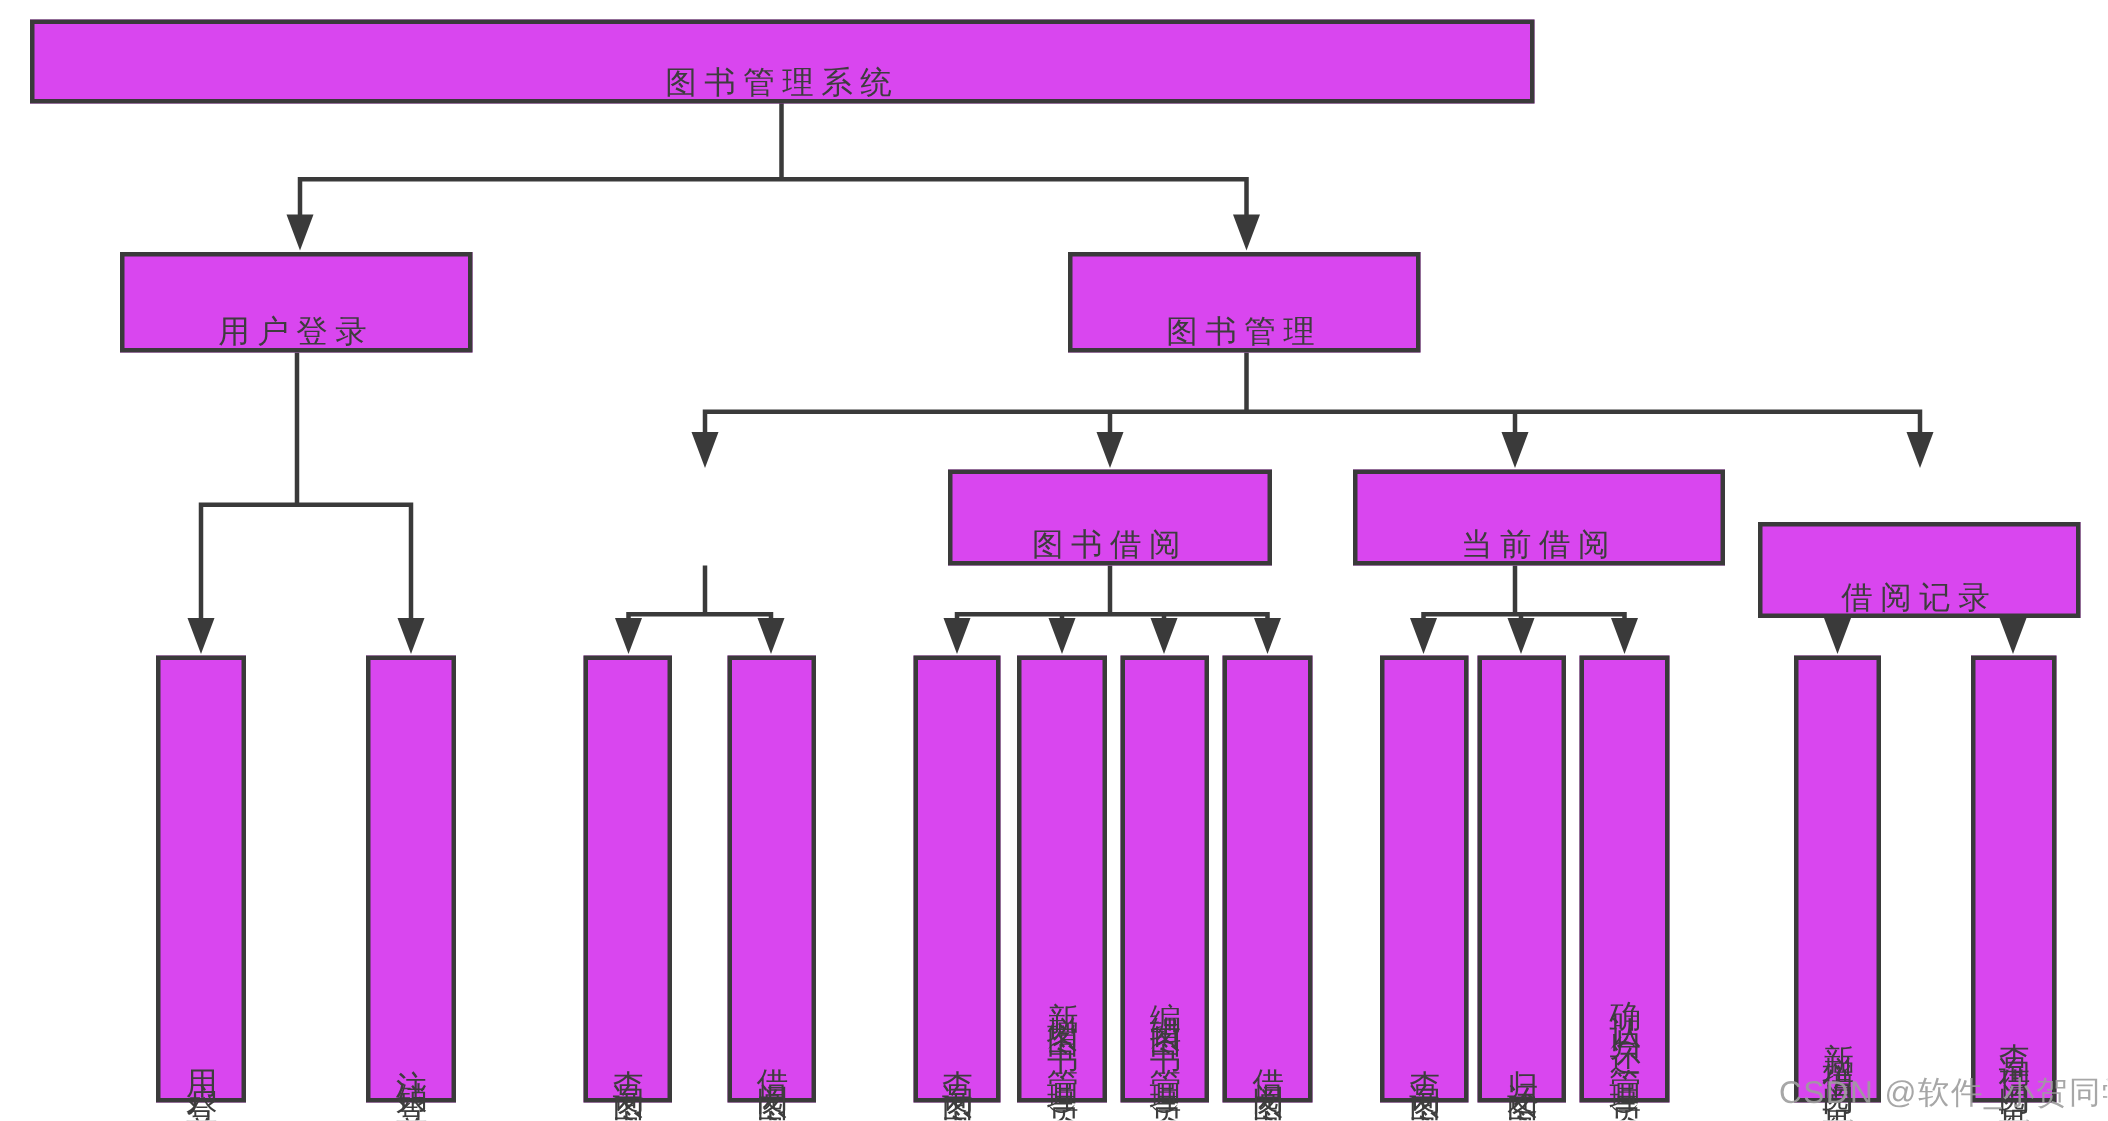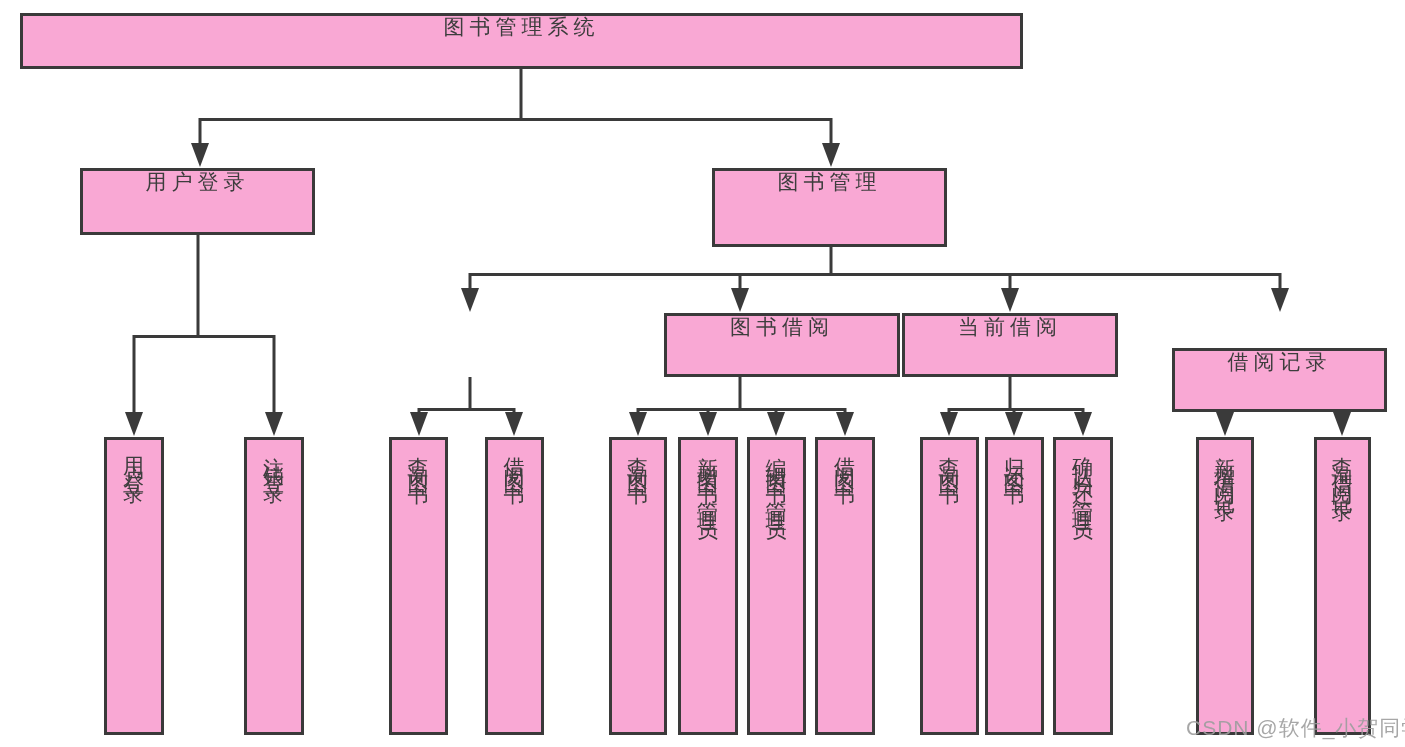--- a/index.html
+++ b/index.html
@@ -14,41 +14,41 @@
   }
 
   svg.connectors {
     position:absolute; left:0; top:0;
     width:1405px; height:747px;
   }
 
   .node {
     position:absolute;
     border:3px solid #3a3a3a;
-    background:#f9a8d4;
-    display:flex; align-items:flex-start; justify-content:center;
+    background:#d946ef;
+    display:flex; align-items:flex-end; justify-content:center;
     color:#3d3d3d;
     font-size:21px;
     line-height:1;
   }
   .node.h span { letter-spacing:5px; white-space:nowrap; }
   .node.v span {
     writing-mode:vertical-rl;
     text-orientation:mixed;
     letter-spacing:9px;
     white-space:nowrap;
   }
 
   
   .n-root { left:20px;  top:13px;  width:1003px; height:56px; }
   .n-l2a  { left:80px;  top:168px; width:235px;  height:67px; }
-  .n-l2b  { left:712px; top:168px; width:235px;  height:79px; }
+  .n-l2b  { left:712px; top:168px; width:235px;  height:67px; }
   .n-l3a  { left:362px; top:313px; width:216px;  height:64px; }
-  .n-l3b  { left:664px; top:313px; width:236px;  height:64px; }
-  .n-l3c  { left:902px; top:313px; width:216px;  height:64px; }
+  .n-l3b  { left:632px; top:313px; width:216px;  height:64px; }
+  .n-l3c  { left:902px; top:313px; width:248px;  height:64px;font-family:Liberation Serif, serif; }
   .n-l3d  { left:1172px;top:313px; width:215px;  height:64px;margin-top:35px; }
   .leaf   { top:437px; height:298px; }
   .n-u1 { left:104px;  width:60px; }
   .n-u2 { left:244px;  width:60px; }
   .n-n1 { left:389px;  width:59px; }
   .n-n2 { left:485px;  width:59px; }
   .n-b1 { left:609px;  width:58px; }
   .n-b2 { left:678px;  width:60px; }
   .n-b3 { left:747px;  width:59px; }
   .n-b4 { left:815px;  width:60px; }

